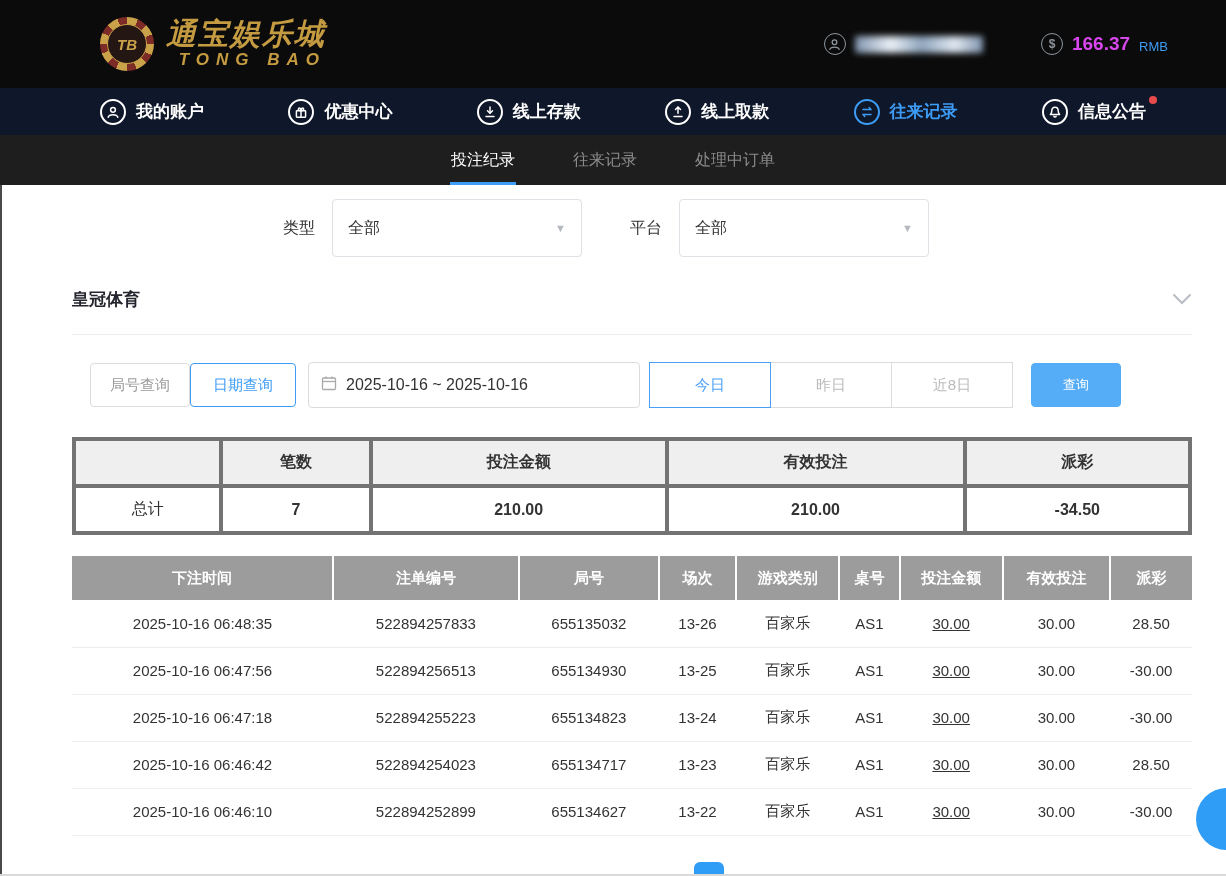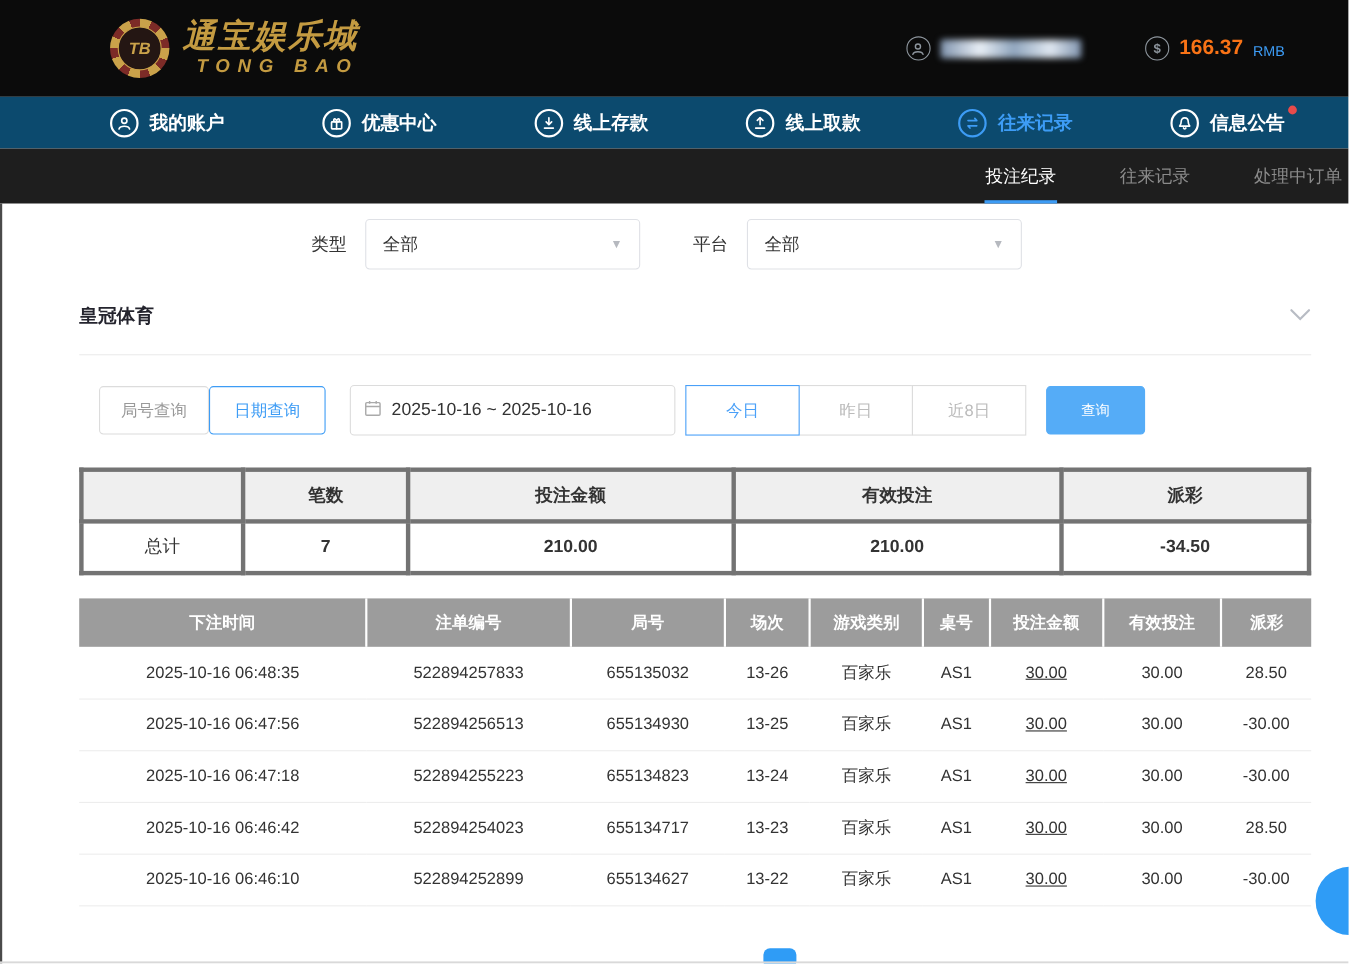--- a/index.html
+++ b/index.html
@@ -15,68 +15,68 @@
   .chip::after { content:""; position:absolute; inset:7px; border-radius:50%; background:#241613; border:1px solid #caa24a; }
   .chip-inner { position:relative; z-index:1; color:#caa24a; font-weight:bold; font-size:15px; }
   .logo-cn { font-size:30px; font-weight:800; color:#c49b41; letter-spacing:2px; line-height:1.05; }
   .logo-en { font-size:17px; font-weight:bold; color:#c49b41; letter-spacing:7px; text-align:right; margin-top:1px; }
   .header-right { margin-left:auto; margin-right:58px; display:flex; align-items:center; gap:58px; }
   .user-block, .balance-block { display:flex; align-items:center; gap:9px; cursor:pointer; }
   .h-icon { width:22px; height:22px; border:1.5px solid #8e969e; border-radius:50%; color:#8e969e;
             display:flex; align-items:center; justify-content:center; font-size:12px; font-weight:bold; flex:0 0 auto; }
   .blur-name { width:128px; height:17px; border-radius:2px; filter:blur(3px);
                background:linear-gradient(90deg,#7f93ad,#e8eef5 28%,#8fa5bd 52%,#dfe7f0 78%,#7f93ad); }
-  .amt { color:#f97316; font-size:19px; font-weight:bold; }
+  .amt { color:#d946ef; font-size:19px; font-weight:bold; }
   .cur { color:#3d9cf5; font-size:13px; margin-top:4px; }
 
   
-  .mainnav { height:47px; background:#0c4a6e; display:flex; align-items:center;
-             justify-content:space-between; padding:0 58px 0 100px; }
+  .mainnav { height:47px; background:#0f172a; display:flex; align-items:center;
+             justify-content:space-between; padding:0 80px 0 100px; }
   .nav-item { display:flex; align-items:center; gap:10px; color:#fff; font-size:17px; font-weight:600;
               cursor:pointer; position:relative; }
   .nav-item.active { color:#3d9cf5; }
   .nav-icon { width:26px; height:26px; border:2px solid currentColor; border-radius:50%;
               display:flex; align-items:center; justify-content:center; flex:0 0 auto; }
   .nav-icon svg { stroke:currentColor; fill:none; stroke-width:1.5; stroke-linecap:round; stroke-linejoin:round; }
   .nav-dot { position:absolute; top:-3px; right:-11px; width:8px; height:8px; border-radius:50%; background:#e84b4b; }
 
   
-  .subnav { height:50px; background:#1e1e1e; display:flex; justify-content:flex-end; gap:46px; }
+  .subnav { height:50px; background:#1e1e1e; display:flex; justify-content:center; gap:46px; }
   .tab { display:flex; align-items:center; color:#8b8b8b; font-size:16px; cursor:pointer; position:relative; padding:0 6px; }
   .tab.active { color:#fff; }
   .tab.active::after { content:""; position:absolute; left:50%; transform:translateX(-50%);
                        bottom:0; width:66px; height:3px; background:#3d9cf5; }
 
   
   .content { padding:0 34px 0 72px; }
   .filter-row { margin-top:14px; margin-left:211px; display:flex; align-items:center; }
   .f-label { font-size:16px; color:#333; }
-  .sel { width:250px; height:46px; border:1px solid #dfe1e6; border-radius:4px; margin-left:17px;
+  .sel { width:250px; height:58px; border:1px solid #dfe1e6; border-radius:4px; margin-left:17px;
          display:flex; align-items:center; justify-content:space-between; padding:0 15px;
          font-size:16px; color:#333; cursor:pointer; background:#fff; }
   .f-label.second { margin-left:48px; }
   .caret { color:#b6b9bf; font-size:11px; }
 
   .section-head { margin-top:31px; display:flex; align-items:center; justify-content:space-between; cursor:pointer; }
   .section-title { font-size:17px; font-weight:bold; color:#24242e; }
   .chev { font-size:16px; }
   .divider { margin-top:23px; border-bottom:1px solid #ececec; }
 
   .toolbar { margin-top:27px; display:flex; align-items:center; }
   .btn { height:44px; border-radius:4px; border:1px solid #dcdcdc; background:#fff; color:#999;
          font-size:15px; display:flex; align-items:center; justify-content:center; cursor:pointer;
          font-family:inherit; }
   .btn-date-q { width:106px; border-color:#3d9cf5; color:#3d9cf5; }
   .btn-round-q { width:100px; margin-left:18px; }
-  .datebox { width:296px; height:46px; border:1px solid #dcdcdc; border-radius:4px; margin-left:22px;
+  .datebox { width:332px; height:46px; border:1px solid #dcdcdc; border-radius:4px; margin-left:12px;
              display:flex; align-items:center; padding:16px 12px; gap:9px; cursor:pointer; }
   .datebox .cal { color:#aaa; }
   .datebox .dtext { font-size:16px; color:#333; }
   .btn-group { display:flex; margin-left:10px; }
-  .btn-group .btn { width:104px; height:46px; border-radius:0; margin-left:-1px; color:#bbb; }
+  .btn-group .btn { width:122px; height:46px; border-radius:0; margin-left:-1px; color:#bbb; }
   .btn-group .btn.first { border-color:#4aa0f8; color:#4aa0f8; z-index:1; }
   .btn-search { width:90px; margin-left:18px; background:#55acf7; border-color:#55acf7; color:#fff; font-size:13px; }
 
   
   .sum-table { width:100%; border-collapse:collapse; margin-top:29px; }
   .sum-table th, .sum-table td { border:4px solid #737373; height:47px; text-align:center;
                                  font-size:16px; color:#333; }
   .sum-table th { background:#efefef; font-weight:600; }
   .sum-table td { background:#fff; font-weight:600; }
   .sum-table td:first-child { font-weight:400; }

